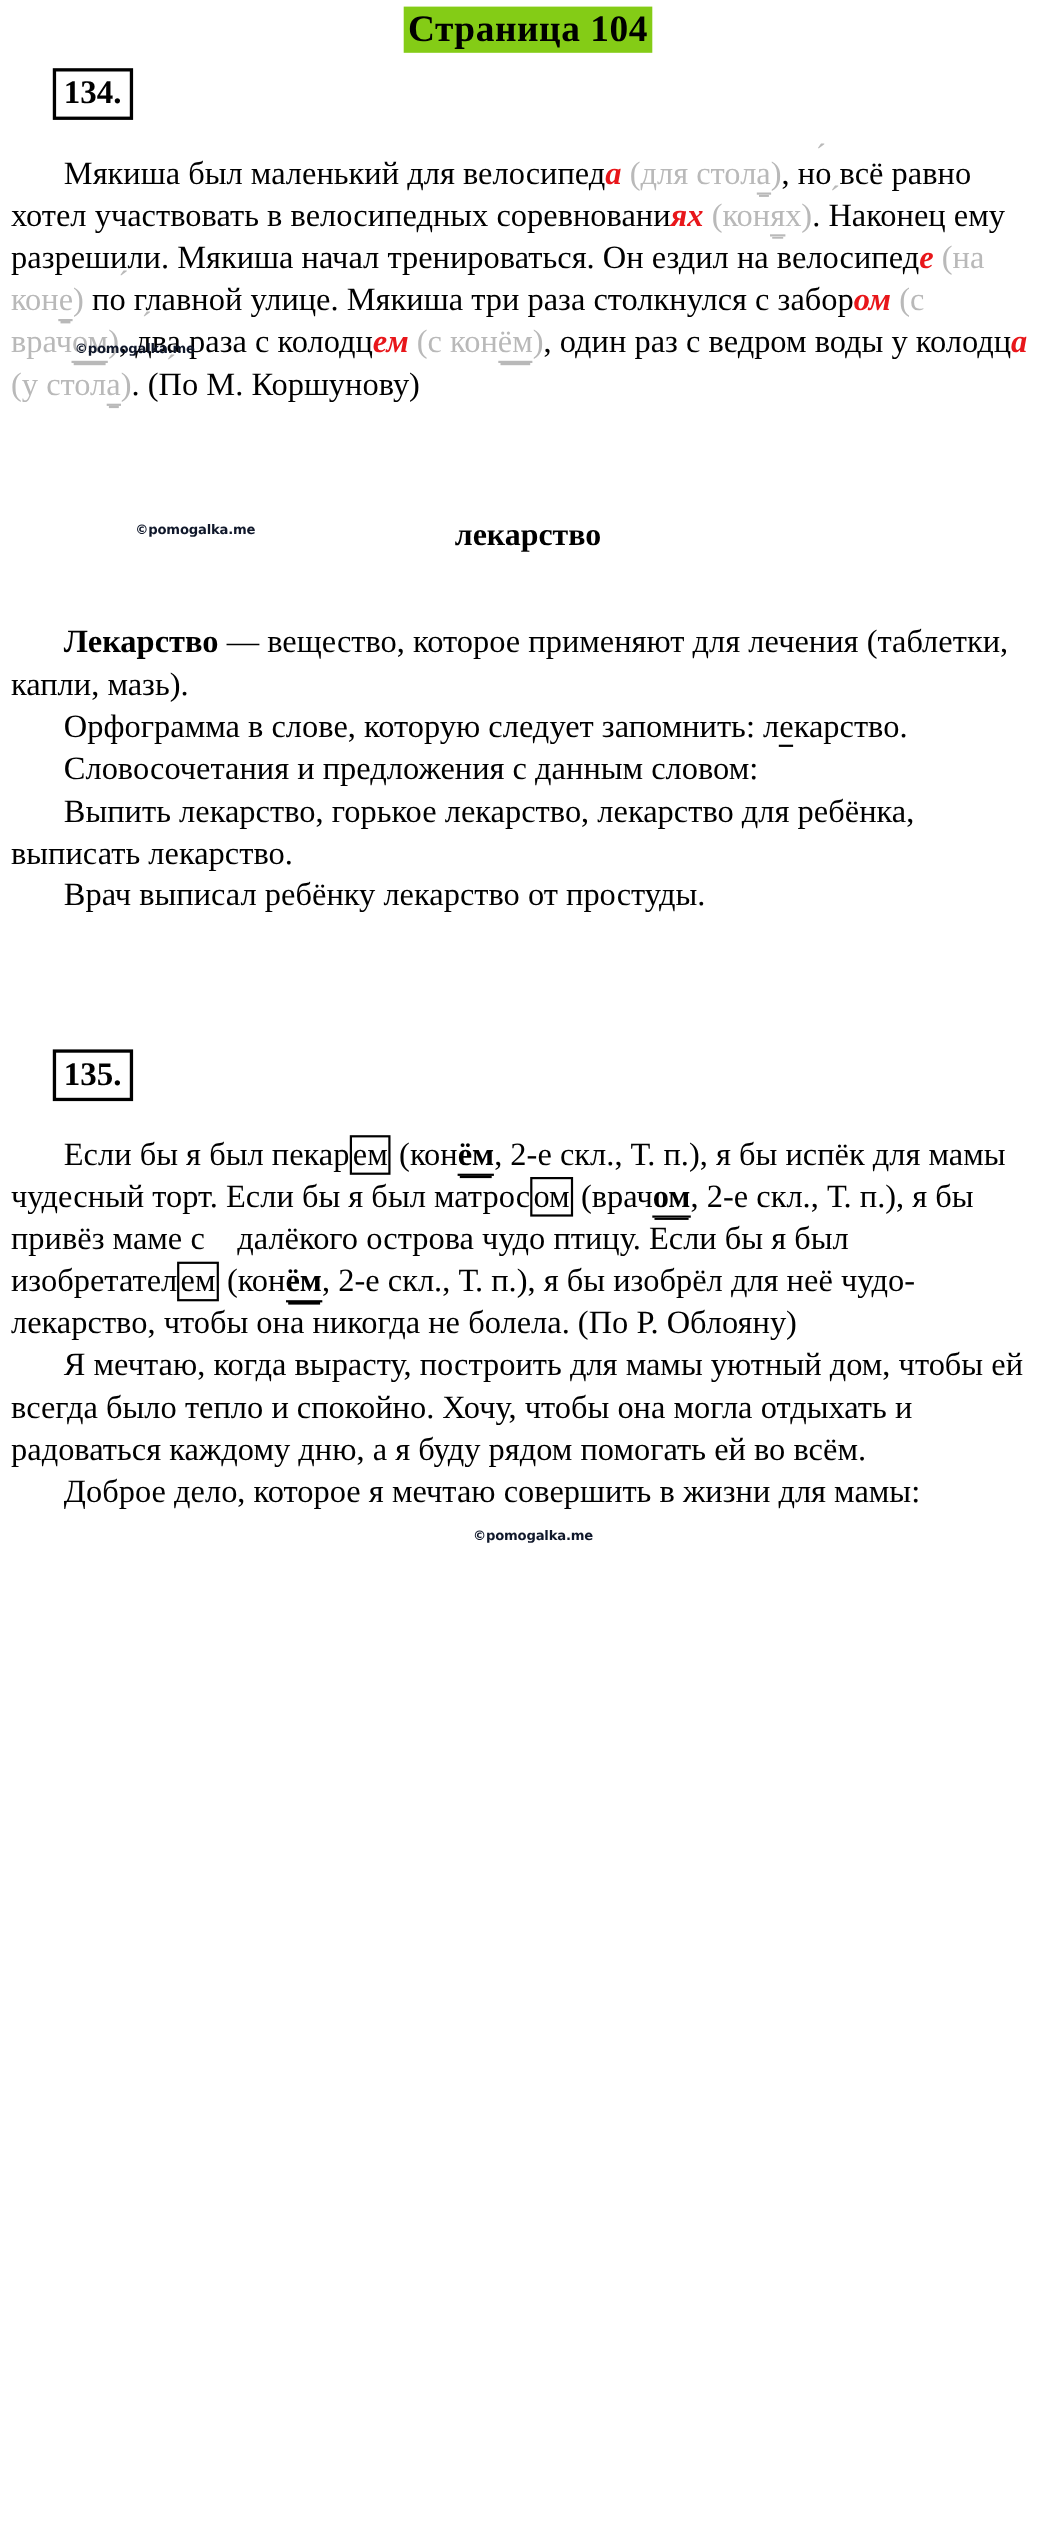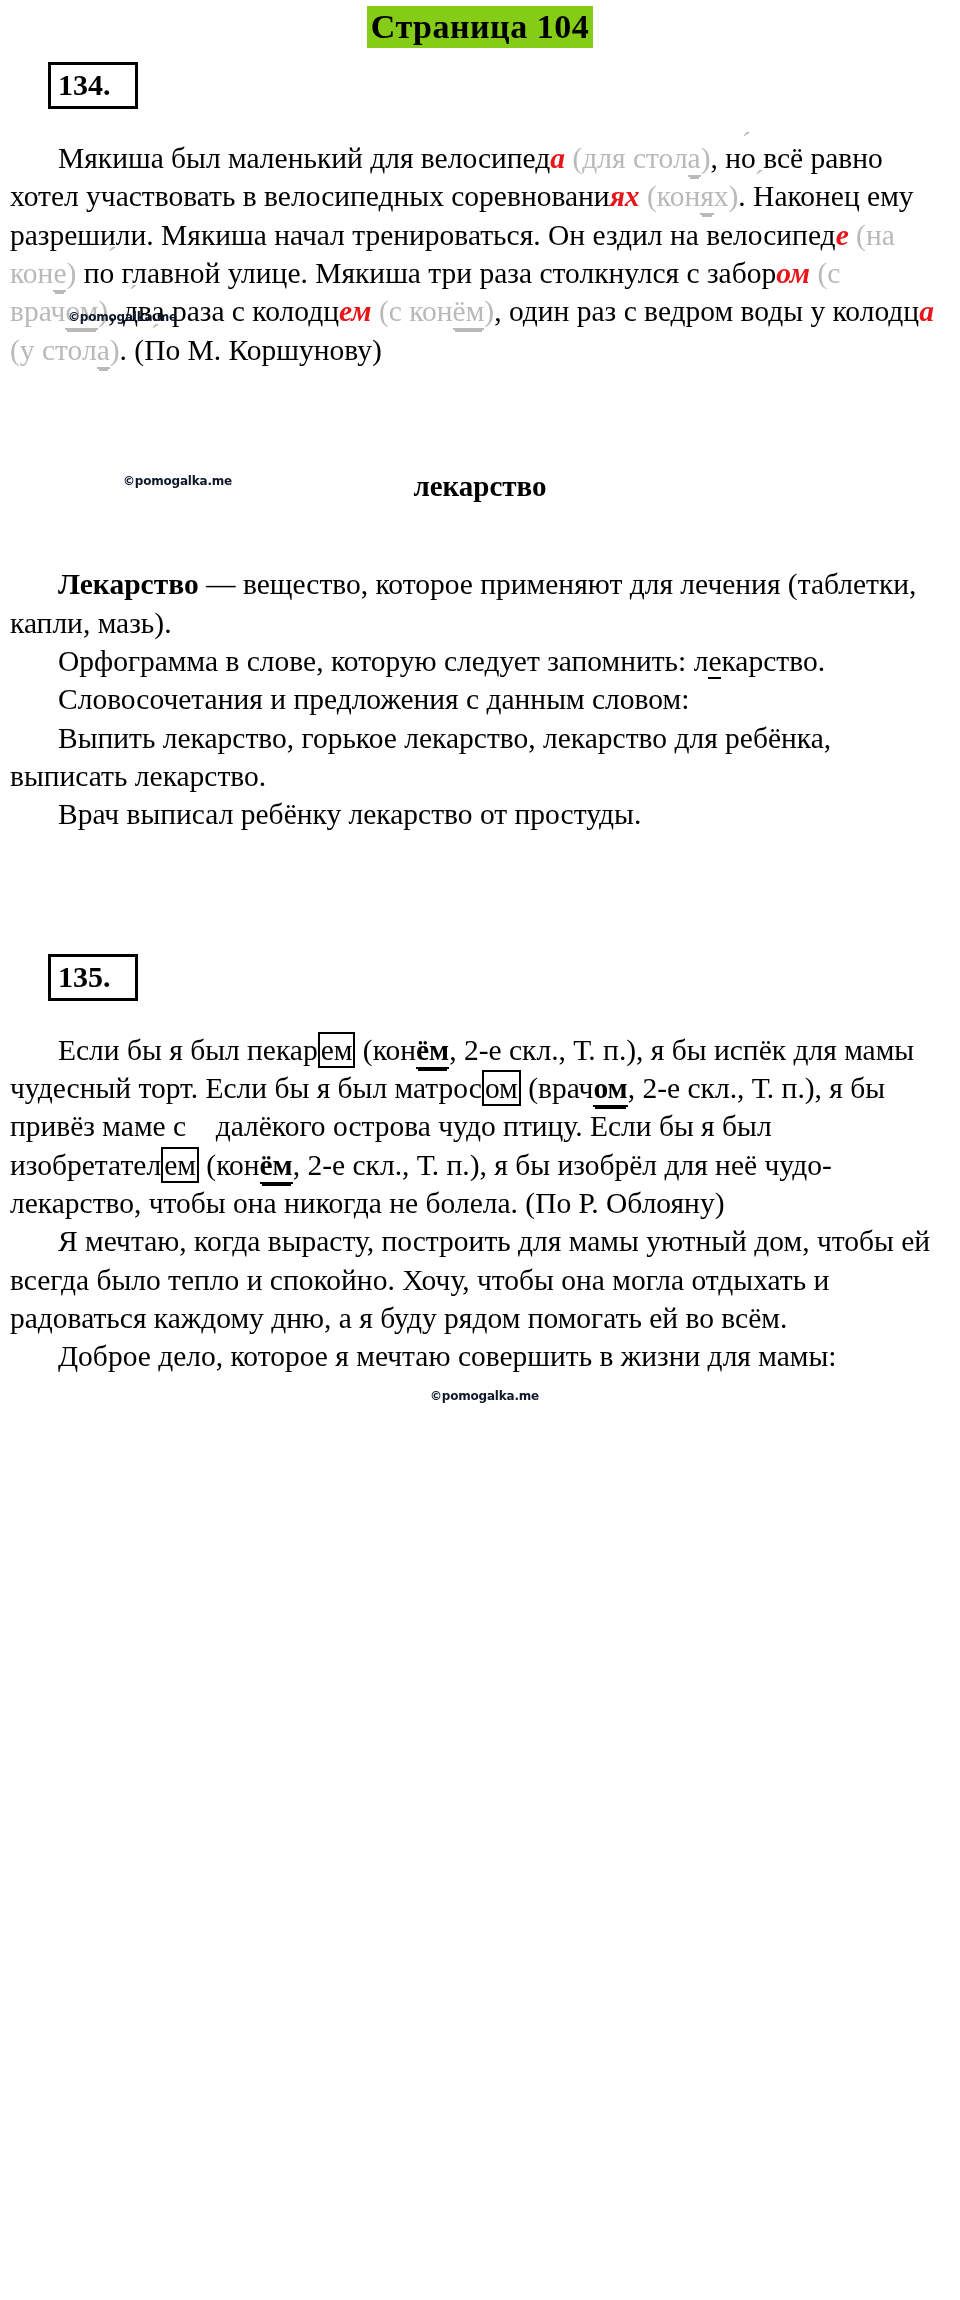--- a/index.html
+++ b/index.html
@@ -38,21 +38,21 @@
     line-height: 1.15;
   }
 
   
   .exercise-num {
     display: inline-block;
     border: 3px solid #000;
     font-size: 30px;
     font-weight: bold;
     line-height: 1.0;
-    padding: 5px 24px 6px 7px;
+    padding: 5px 7px 6px 7px;
     margin-left: 48px;
   }
   .ex-head-134 { margin-top: 14px; }
   .ex-head-135 { margin-top: 24px; }
 
   
   .body-block {
     margin: 0 22px 0 10px;
     font-size: 29.5px;
     line-height: 1.30;

